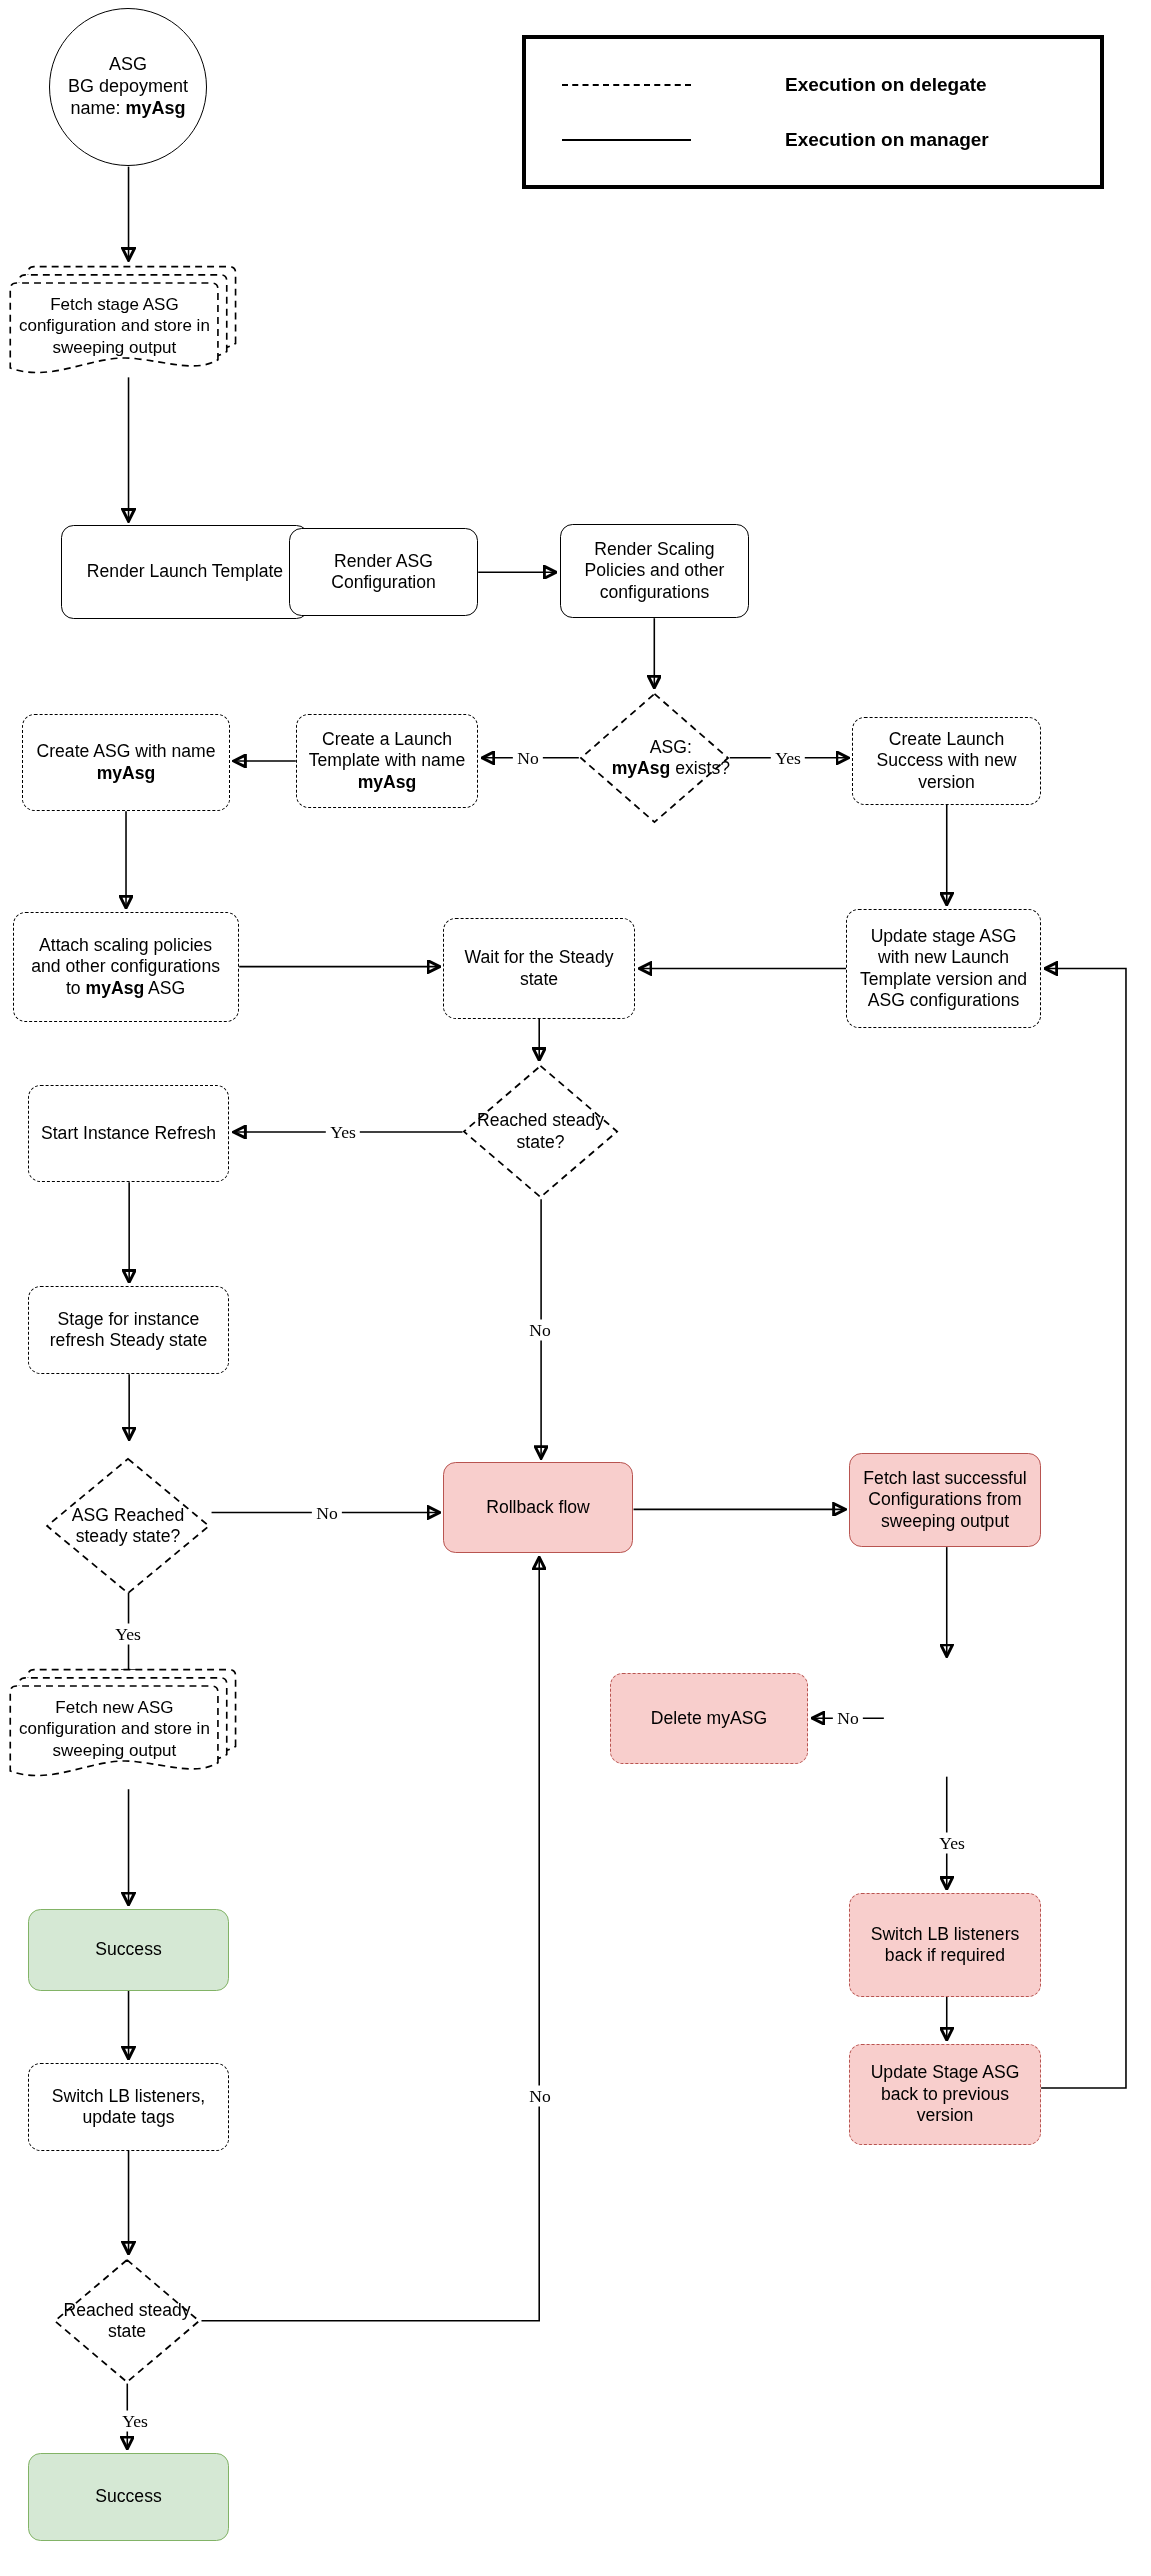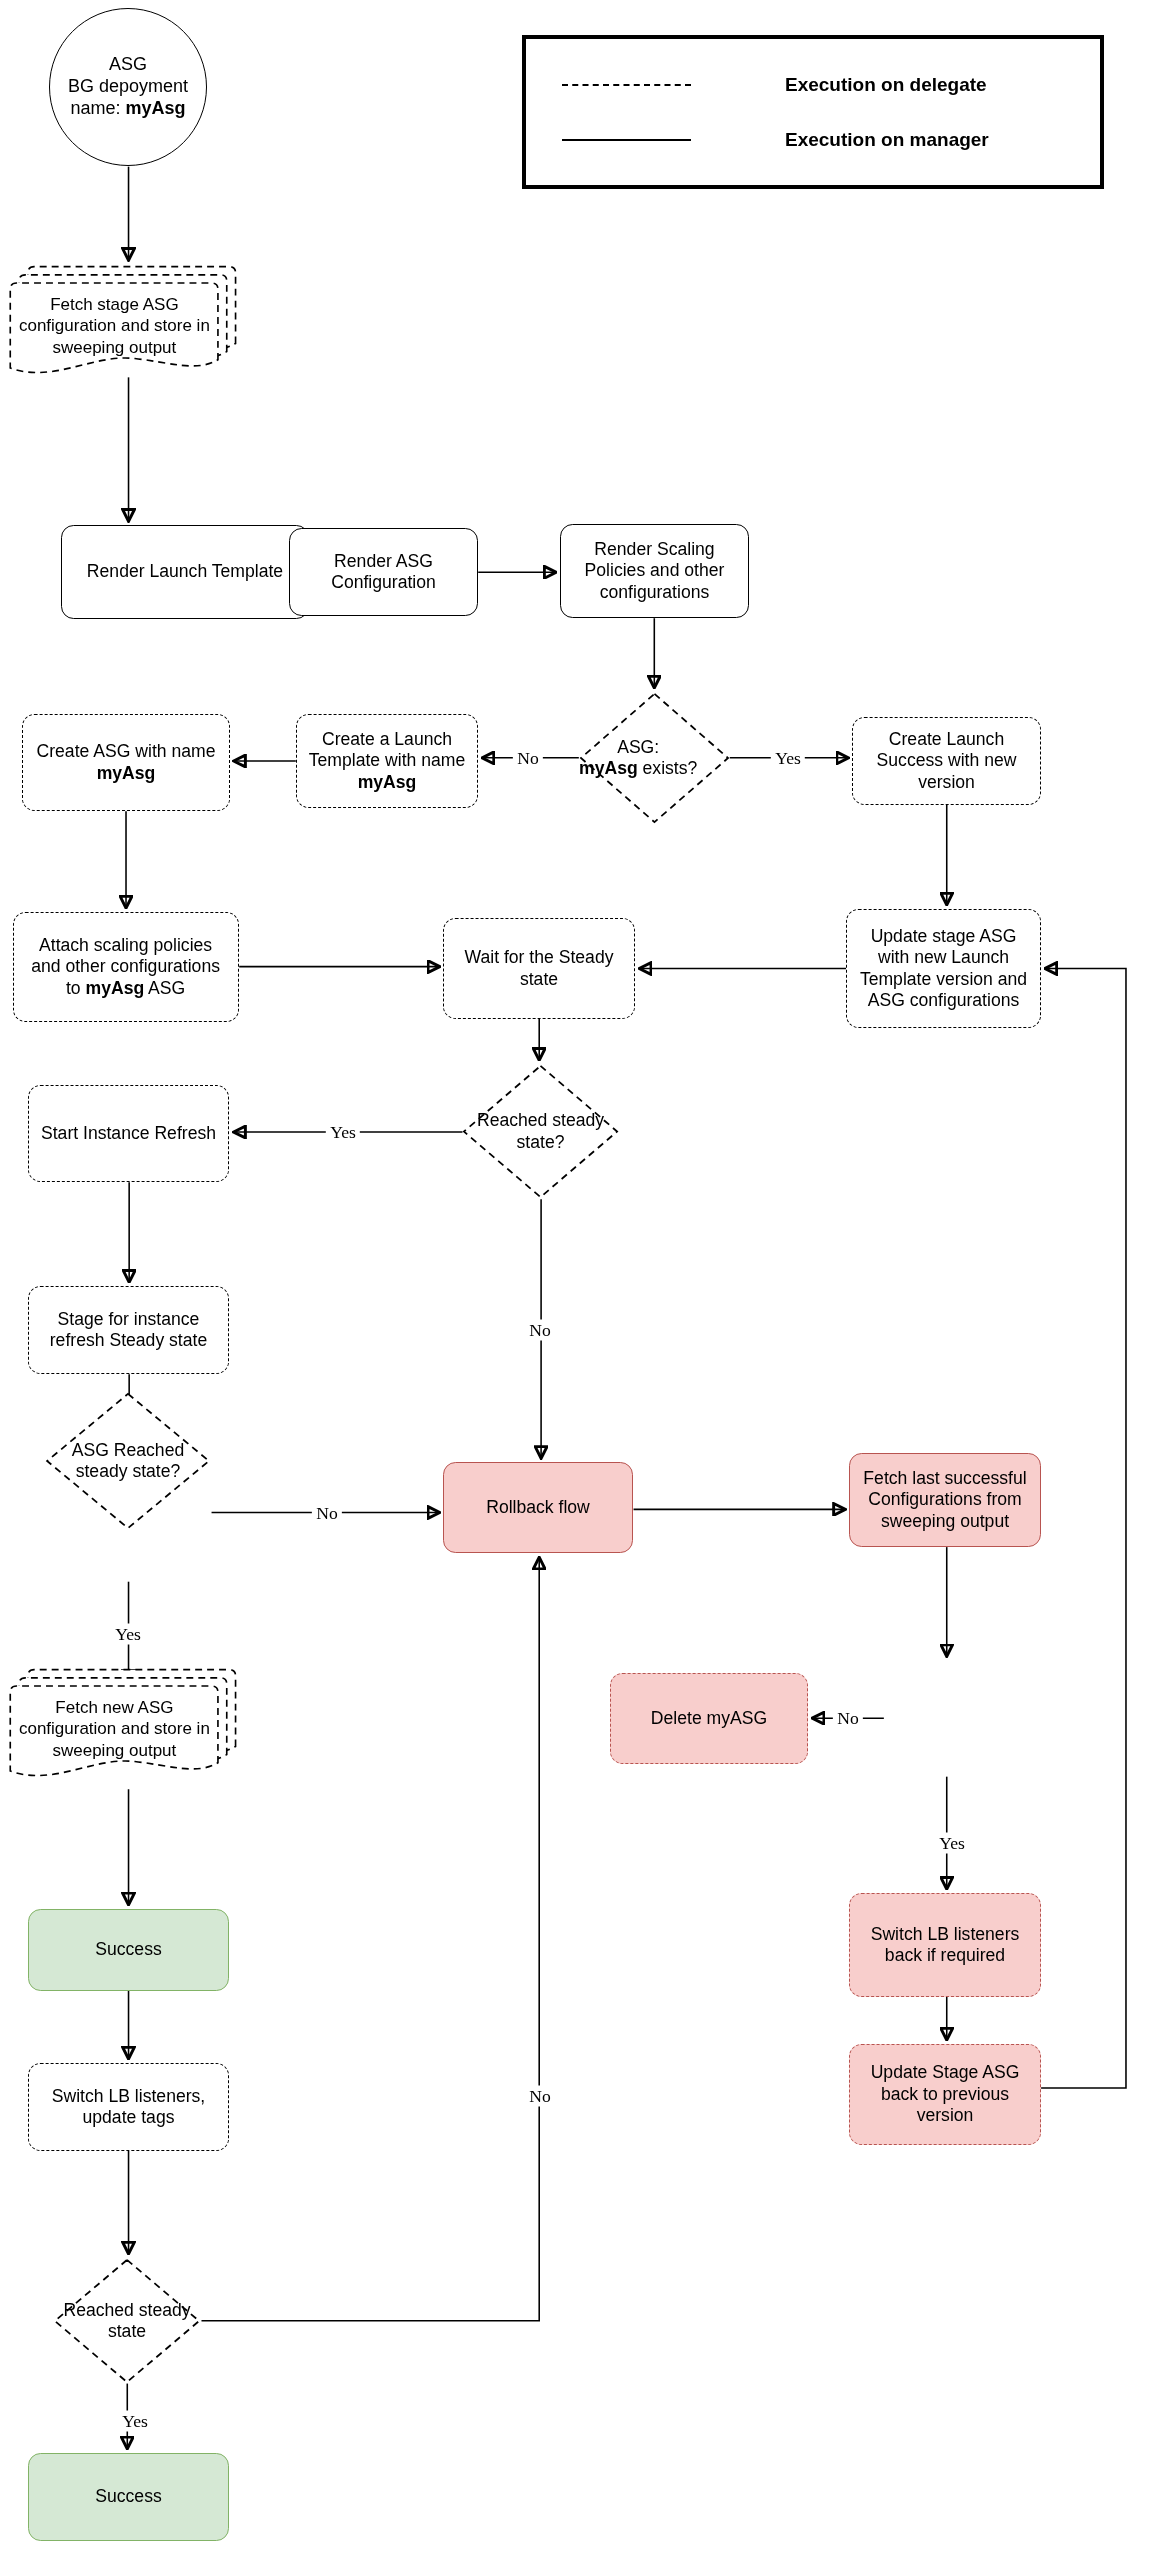--- a/index.html
+++ b/index.html
@@ -9,21 +9,21 @@
   #canvas{position:relative;width:1152px;height:2576px;}
   #edges{position:absolute;left:0;top:0;width:1152px;height:2576px;}
   #edges path{fill:none;stroke:#000;stroke-width:2.5;}
   .node{position:absolute;box-sizing:border-box;border:1.6px solid #000;border-radius:12.6px;
         background:#fff;display:flex;align-items:center;justify-content:center;
         text-align:center;font-size:17.6px;line-height:1.22;padding:5px 11.3px;}
   .circle{border-radius:50%;border-width:1.9px;font-size:18px;}
   .dashed{border-style:dashed;}
   .pink{background:var(--danger-fill);border-color:var(--danger-border);}
   .green{background:var(--success-fill);border-color:var(--success-border);}
-  .diamond{position:absolute;display:flex;align-items:center;justify-content:flex-start;
+  .diamond{position:absolute;display:flex;align-items:center;justify-content:flex-end;
            text-align:center;font-size:17.6px;line-height:1.22;}
   .diamond svg{position:absolute;left:0;top:0;width:100%;height:100%;}
   .diamond .dtext{position:relative;z-index:2;}
   .dshape{fill:#fff;stroke:#000;stroke-width:2.8;}
   .dash-stroke{stroke-dasharray:11 8;}
   .pinkd{fill:var(--danger-fill);stroke:var(--danger-border);stroke-width:3;}
   .docnode{position:absolute;}
   .docnode svg{position:absolute;left:0;top:0;}
   .docpath{fill:#fff;stroke:#000;stroke-width:2.6;stroke-dasharray:11 8;}
   .doctext{position:absolute;left:7.5px;top:30px;width:195px;text-align:center;
@@ -178,21 +178,21 @@
     <span class="dtext">Reached steady state?</span>
   </div>
 
   <div class="node dashed" style="left:28px;top:1085px;width:201px;height:97px;">
     <span>Start Instance Refresh</span>
   </div>
   <div class="node dashed" style="left:28px;top:1286px;width:201px;height:88px;">
     <span>Stage for instance refresh Steady state</span>
   </div>
 
-  <div class="diamond" style="left:45px;top:1392px;width:166px;height:138px;">
+  <div class="diamond" style="left:45px;top:1457px;width:166px;height:138px;">
     <svg viewBox="0 0 264 220">
       <polygon class="dshape dash-stroke" points="132,3 261,110 132,217 3,110"></polygon>
     </svg>
     <span class="dtext">ASG Reached steady state?</span>
   </div>
 
   <div class="node pink" style="left:849px;top:1453px;width:192px;height:94px;">
     <span>Fetch last successful Configurations from sweeping output</span>
   </div>
   <div class="node pink" style="left:443px;top:1462px;width:190px;height:91px;">

